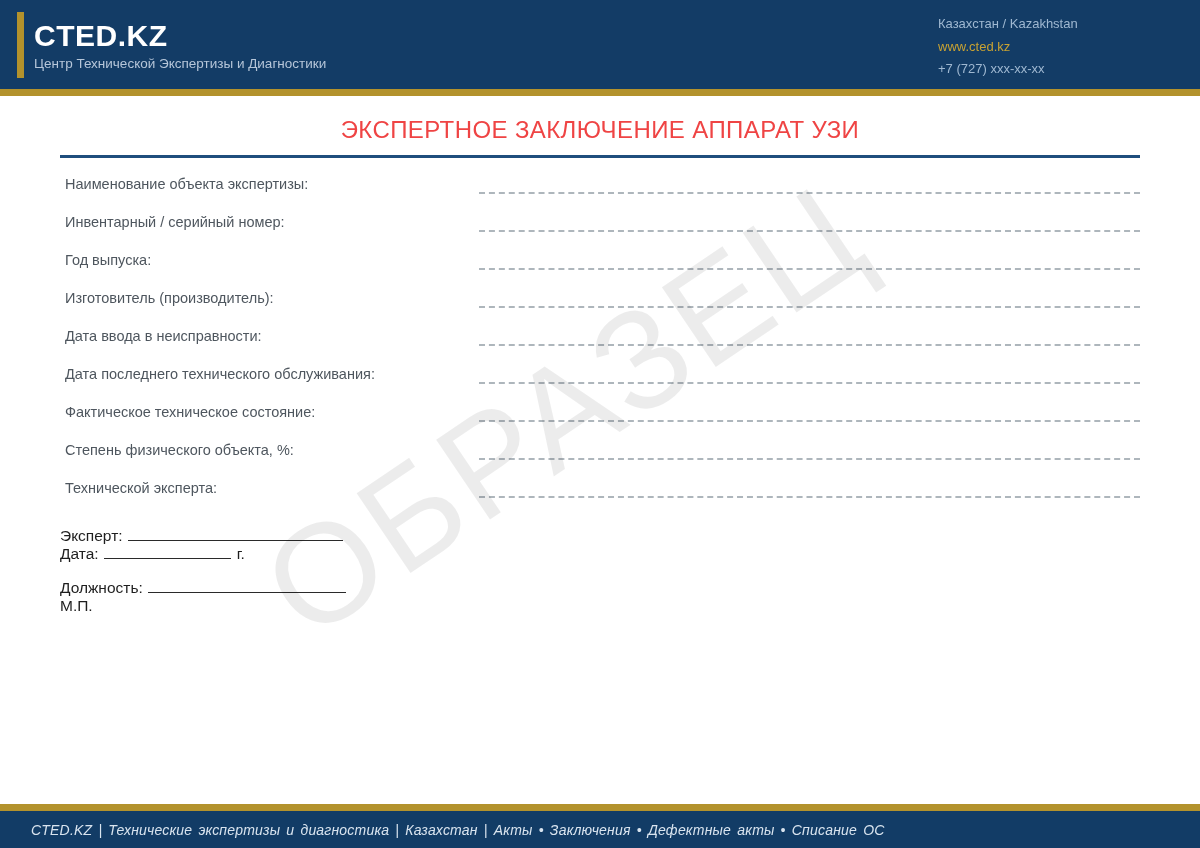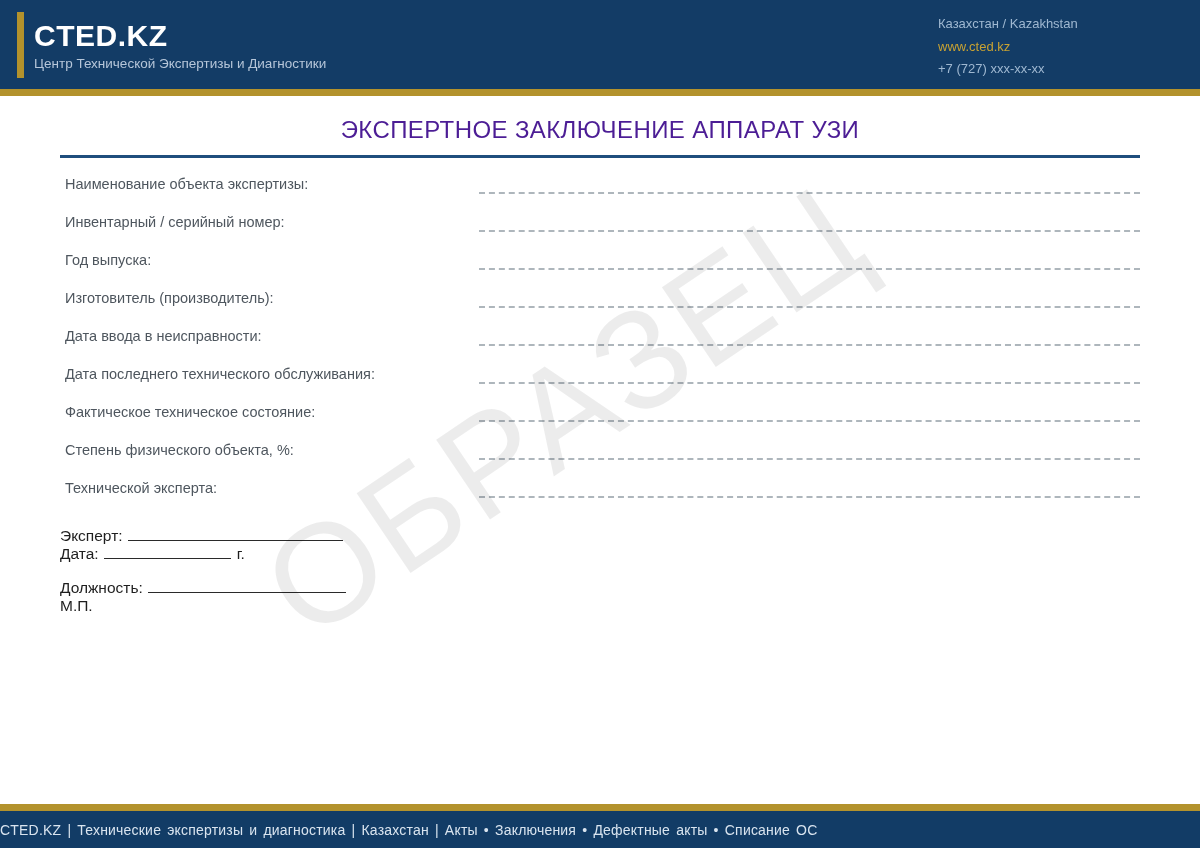--- a/index.html
+++ b/index.html
@@ -11,21 +11,21 @@
   .header { height: 89px; background: #133c66; position: relative; display: flex; align-items: center; }
   .header-left { display: flex; align-items: center; margin-left: 17px; }
   .gold-accent { width: 7px; height: 66px; background: #b3922c; margin-right: 10px; }
   .logo { color: #ffffff; font-size: 30px; font-weight: 700; letter-spacing: 0.5px; line-height: 34px; }
   .tagline { color: #b6c6d9; font-size: 13.5px; margin-top: 3px; text-align: right; }
   .header-right { position: absolute; left: 938px; top: 13px; font-size: 13px; line-height: 22.5px; color: #9fb8d1; }
   .header-right .site { color: #c8a232; text-decoration: none; display: block; cursor: pointer; }
   .gold-strip { height: 7px; background: #b3922c; }
 
   
-  .doc-title { text-align: center; margin-top: 20px; font-size: 24px; line-height: 28px; font-weight: 400; color: #4c1d95; letter-spacing: 0.4px; }
+  .doc-title { text-align: center; margin-top: 20px; font-size: 24px; line-height: 28px; font-weight: 400; color: #ef4444; letter-spacing: 0.4px; }
   .title-rule { height: 3px; background: #1f4e7d; margin: 11px 60px 0 60px; }
 
   
   .form { margin: 15px 60px 0 60px; position: relative; }
   .form-row { position: relative; height: 38px; }
   .form-row .label { position: absolute; left: 5px; top: 3px; font-size: 14.5px; color: #4e565e; }
   .form-row .fill-line { position: absolute; left: 419px; right: 0; top: 19px; border-bottom: 2px dashed #aeb6bc; }
 
   
   .watermark { position: absolute; left: 215px; top: 330px; width: 700px; text-align: center;
@@ -38,21 +38,21 @@
   .sig-left { width: 520px; }
   .sig-right { flex: 1; }
   .uline { display: inline-block; border-bottom: 1.5px solid #2a2a2a; height: 12px; margin-left: 5px; vertical-align: baseline; }
   .uline.expert { width: 215px; }
   .uline.position { width: 198px; }
   .uline.date { width: 127px; margin-right: 6px; }
 
   
   .footer { position: absolute; left: 0; right: 0; bottom: 0; }
   .footer-bar { height: 37px; background: #123c66; display: flex; align-items: center; }
-  .footer-text { color: #d9e4ef; font-size: 14px; word-spacing: 2px; letter-spacing: 0.2px; }
+  .footer-text { color: #d9e4ef; font-size: 14px; margin-left: 31px; word-spacing: 2px; letter-spacing: 0.2px; font-style: italic; }
 </style>
 </head>
 <body>
 
 <div class="page">
 
   <div class="header">
     <div class="header-left">
       <div class="gold-accent"></div>
       <div>

